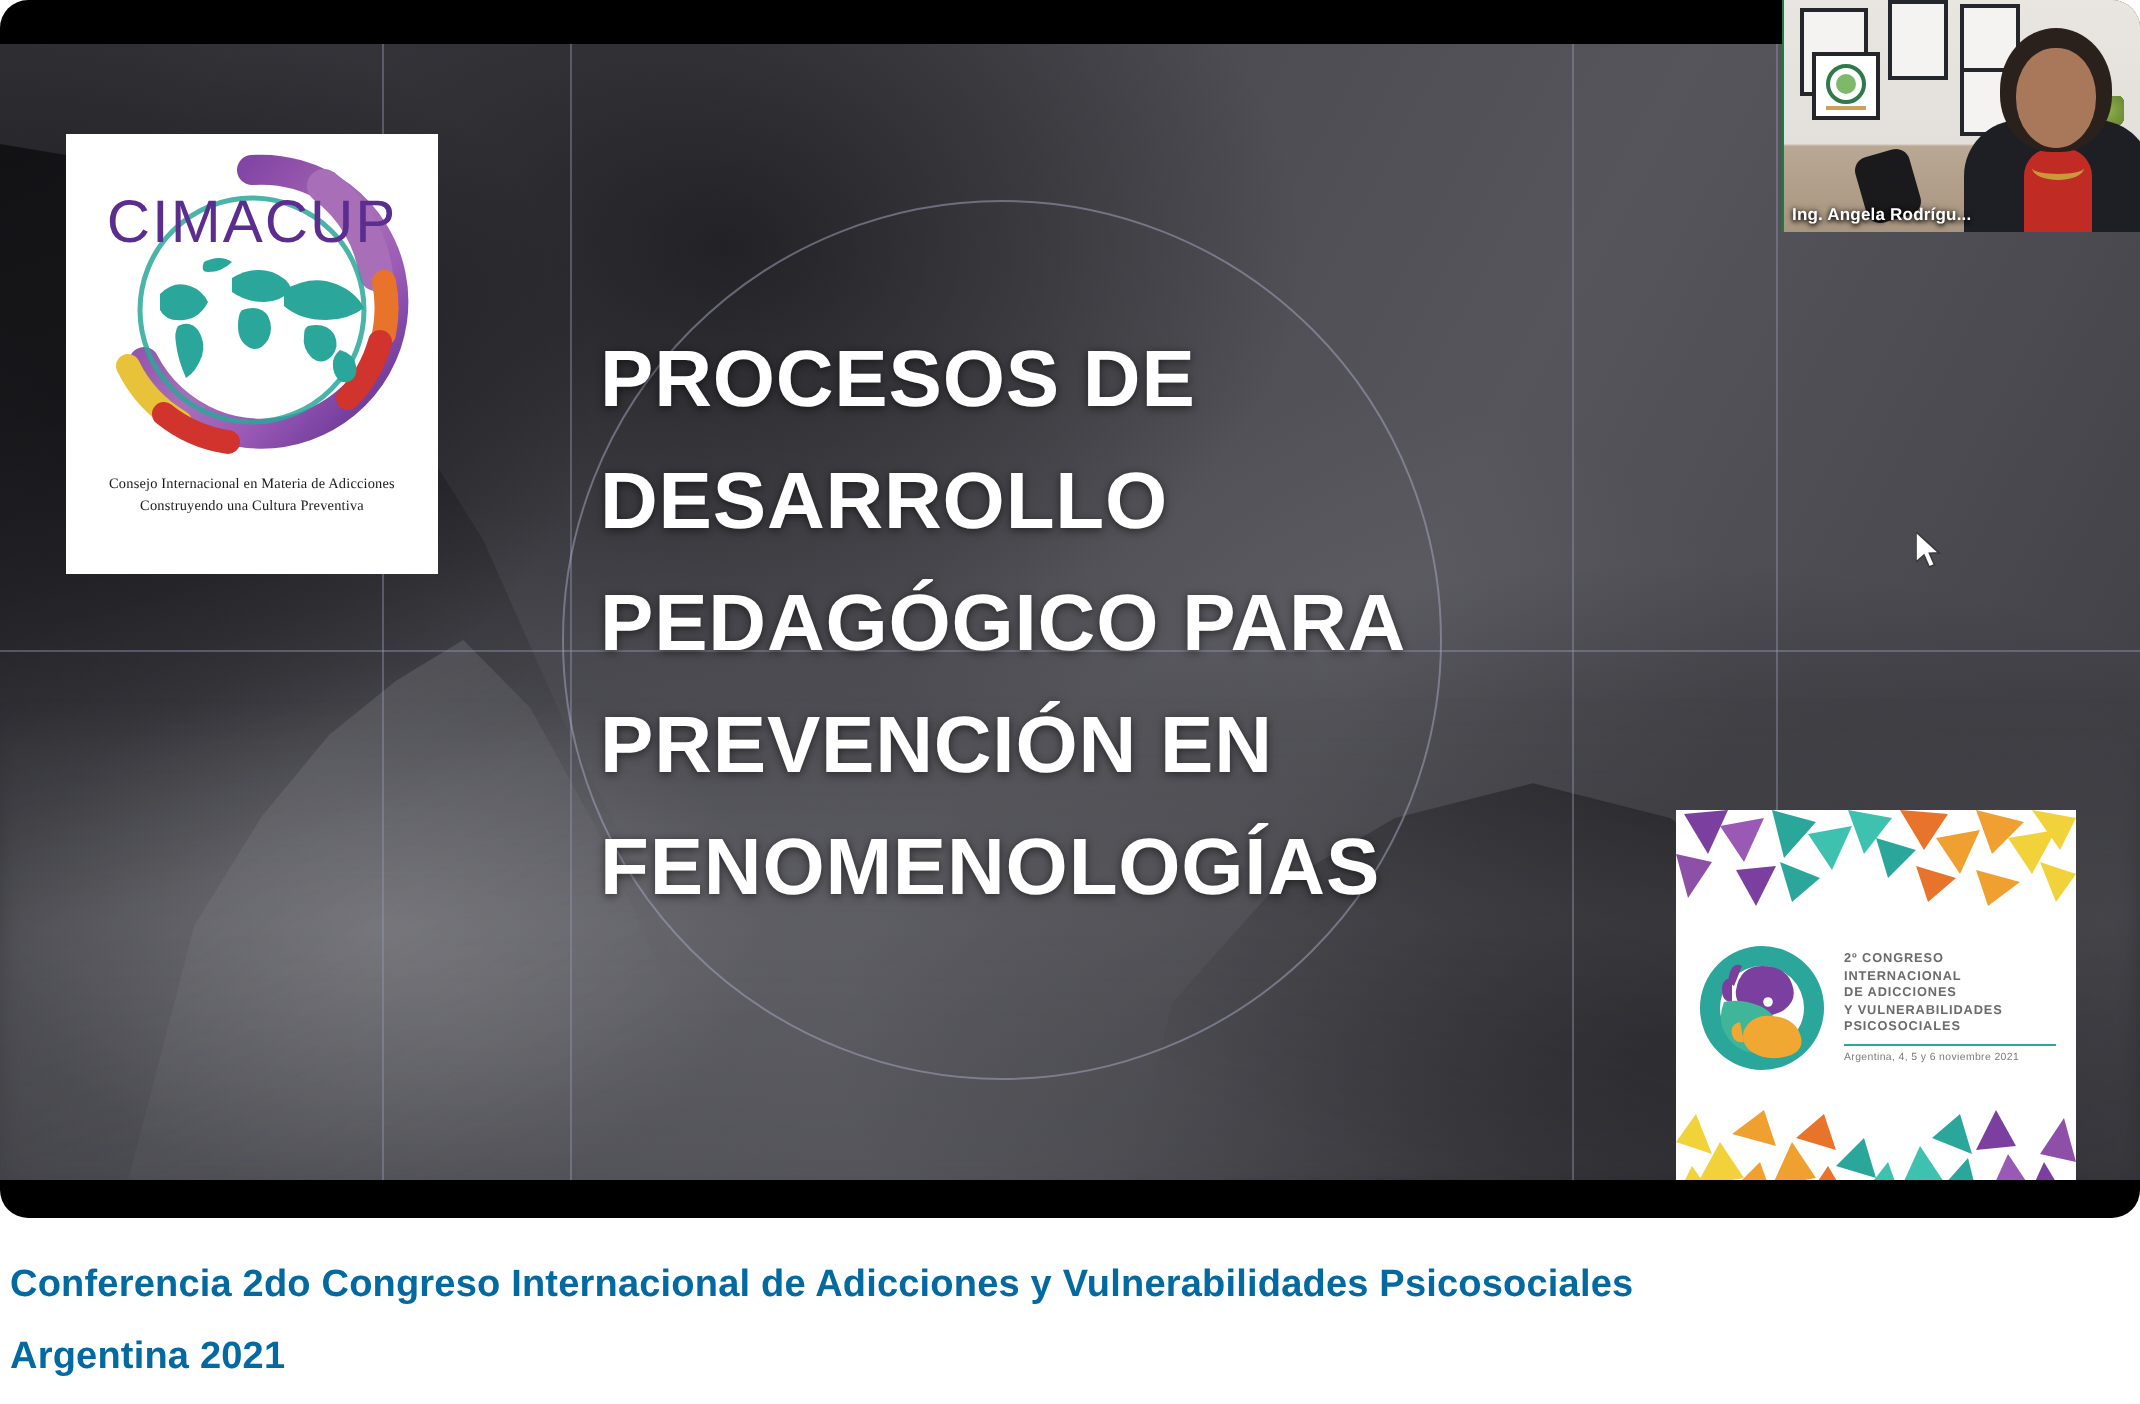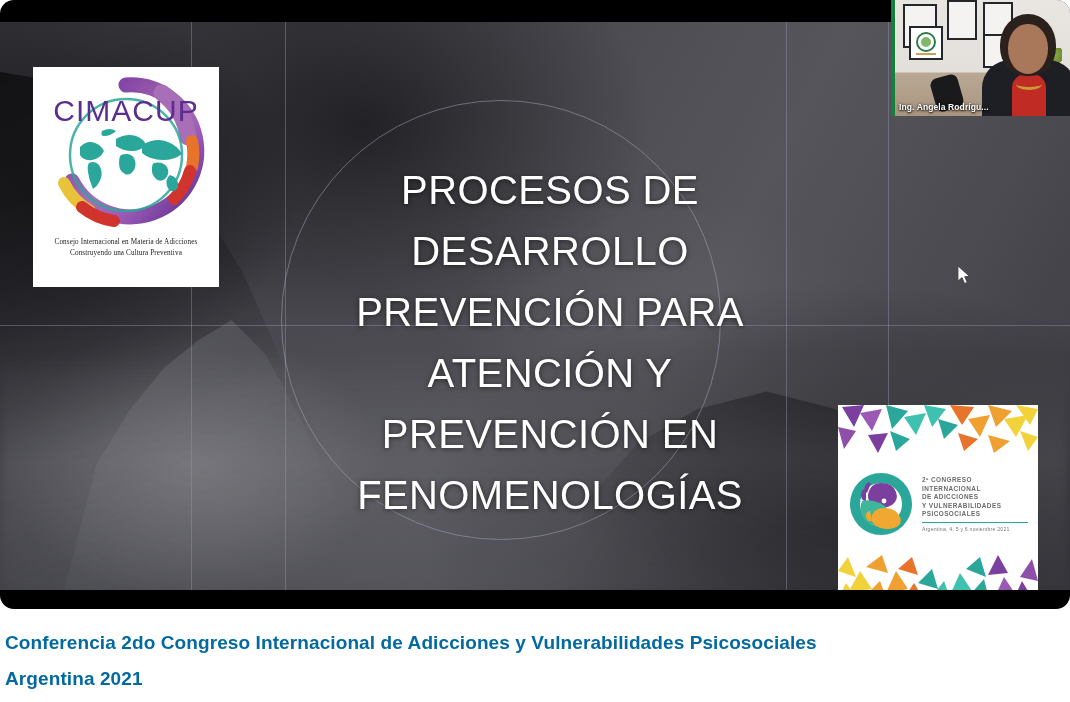--- a/index.html
+++ b/index.html
@@ -129,25 +129,25 @@
     line-height: 11px;
     letter-spacing: 0.1px;
     font-family: Liberation Serif, serif;
   }
 
   
   .slide-title {
     position: absolute;
     left: 300px; top: 138px;
     width: 500px;
-    text-align: center;
+    text-align: left;
     color: #ffffff;
     font-size: 40px;
     line-height: 61px;
-    font-weight: 400;
+    font-weight: 700;
     letter-spacing: 0.4px;
     text-shadow: 0 1px 5px rgba(0,0,0,0.55);
     font-family: "Liberation Sans", sans-serif;
   }
   .slide-title div { white-space: nowrap; }
 
   .slide-date {
     position: absolute;
     left: 400px; top: 565px;
     width: 420px;
@@ -200,21 +200,21 @@
     white-space: nowrap;
   }
 
   
   .webcam {
     position: absolute;
     left: 891px; top: 0;
     width: 179px; height: 116px;
     overflow: hidden;
     background: #b9b3ad;
-    border-left: 4px solid #15803d;
+    border-left: 1px solid #15803d;
   }
   .webcam-room {
     position: absolute; inset: 0;
     background:
       linear-gradient(to bottom, #e9e6e2 0%, #e3dfdb 62%, #b9a894 63%, #a8957f 100%);
   }
   .frame-pic {
     position: absolute;
     background: #f4f3f1;
     border: 2px solid #23262b;
@@ -366,22 +366,21 @@
             <text x="84" y="50" text-anchor="middle" font-family="Liberation Sans, sans-serif" font-size="30" font-weight="400" letter-spacing="1" fill="#5b2d8e">CIMACUP</text>
           </svg>
         </div>
         <div class="cimacup-tagline">Consejo Internacional en Materia de Adicciones</div>
         <div class="cimacup-tagline">Construyendo una Cultura Preventiva</div>
       </div>
 
       <div class="slide-title">
         <div>PROCESOS DE</div>
         <div>DESARROLLO</div>
-        <div>PREVENCIÓN PARA</div>
-        <div>ATENCIÓN Y</div>
+        <div>PEDAGÓGICO PARA</div>
         <div>PREVENCIÓN EN</div>
         <div>FENOMENOLOGÍAS</div>
       </div>
 
       <div class="slide-date">Noviembre 05 de 2021</div>
 
       <div class="poster">
         <div class="poster-shards top">
           <svg width="200" height="52" viewBox="0 0 200 52" aria-hidden="true">
             <polygon points="4,2 26,0 16,22" fill="#7b3fa0"></polygon>

